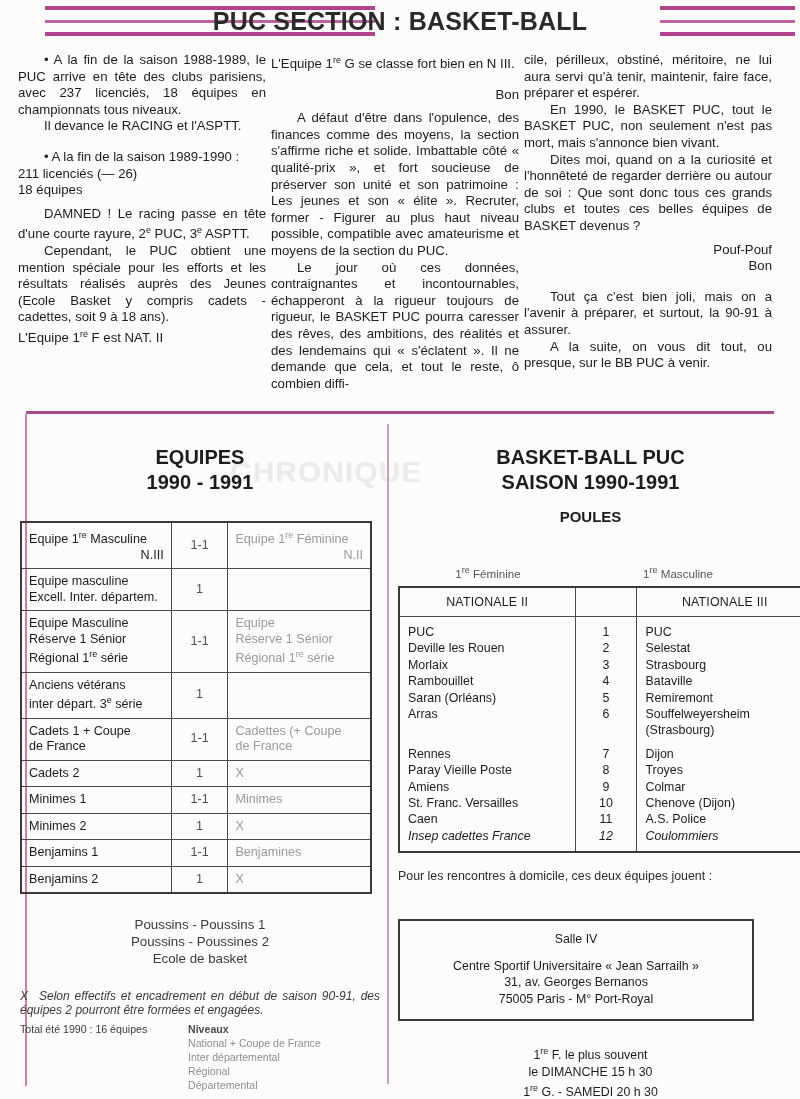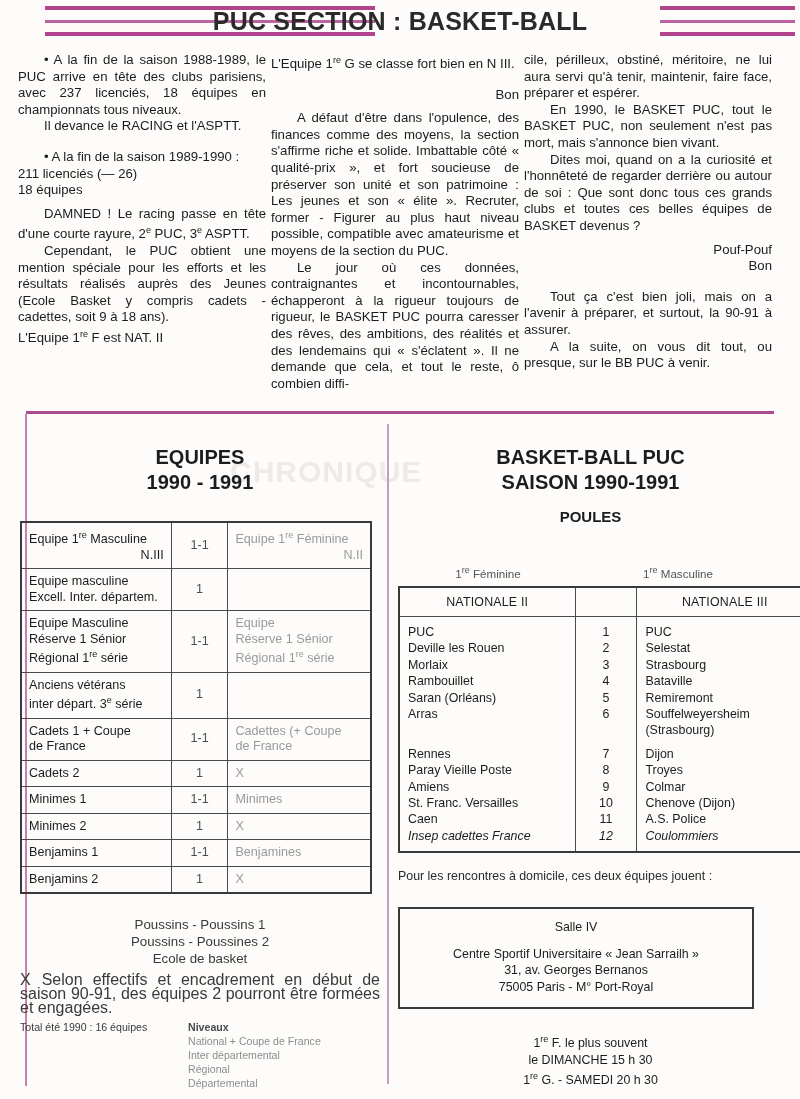--- a/index.html
+++ b/index.html
@@ -150,25 +150,26 @@
   .nameline2 { text-align: right; }
 
   .poussins {
     margin-top: 22px;
     text-align: center;
     font-size: 13.3px;
     line-height: 17px;
     color: #3a3a3a;
   }
   .footnote {
-    margin-top: 6px;
-    font-size: 16px;
+    margin-top: 22px;
+    font-size: 12px;
     line-height: 14px;
     color: #3a3a3a;
     text-align: justify;
+    font-style: italic;
   }
   .footnote .xmark { margin-right: 11px; }
   .totalrow {
     margin-top: 5px;
     display: flex;
     font-size: 10.6px;
     line-height: 14px;
     color: #3a3a3a;
   }
   .totalrow .tl { width: 168px; }
@@ -213,21 +214,21 @@
   table.poules tr.first td { padding-top: 7px; }
   table.poules tr.last td { padding-bottom: 7px; font-style: italic; }
   table.poules tr.spacer td { height: 7px; line-height: 7px; }
 
   .note-line {
     margin-top: 16px;
     font-size: 12.4px;
     color: #2b2b2b;
   }
   .salle-box {
-    margin-top: 24px;
+    margin-top: 36px;
     width: 340px;
     border: 2px solid #3a3a3a;
     padding: 10px 6px 12px;
     text-align: center;
     font-size: 12.4px;
     line-height: 16.5px;
   }
   .salle-box .salle-name { margin-bottom: 10px; }
   .sched {
     margin-top: 22px;

